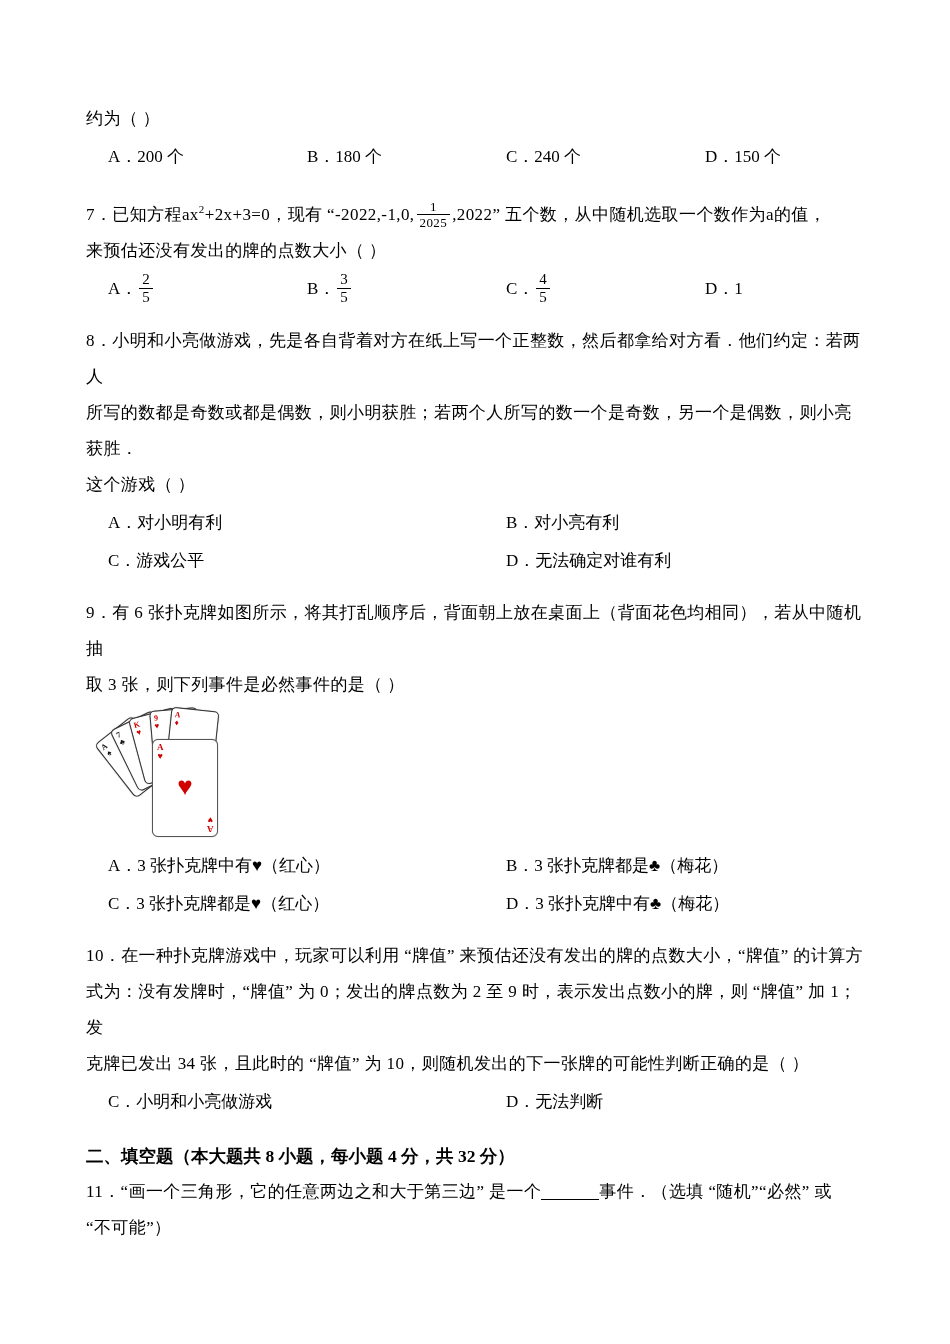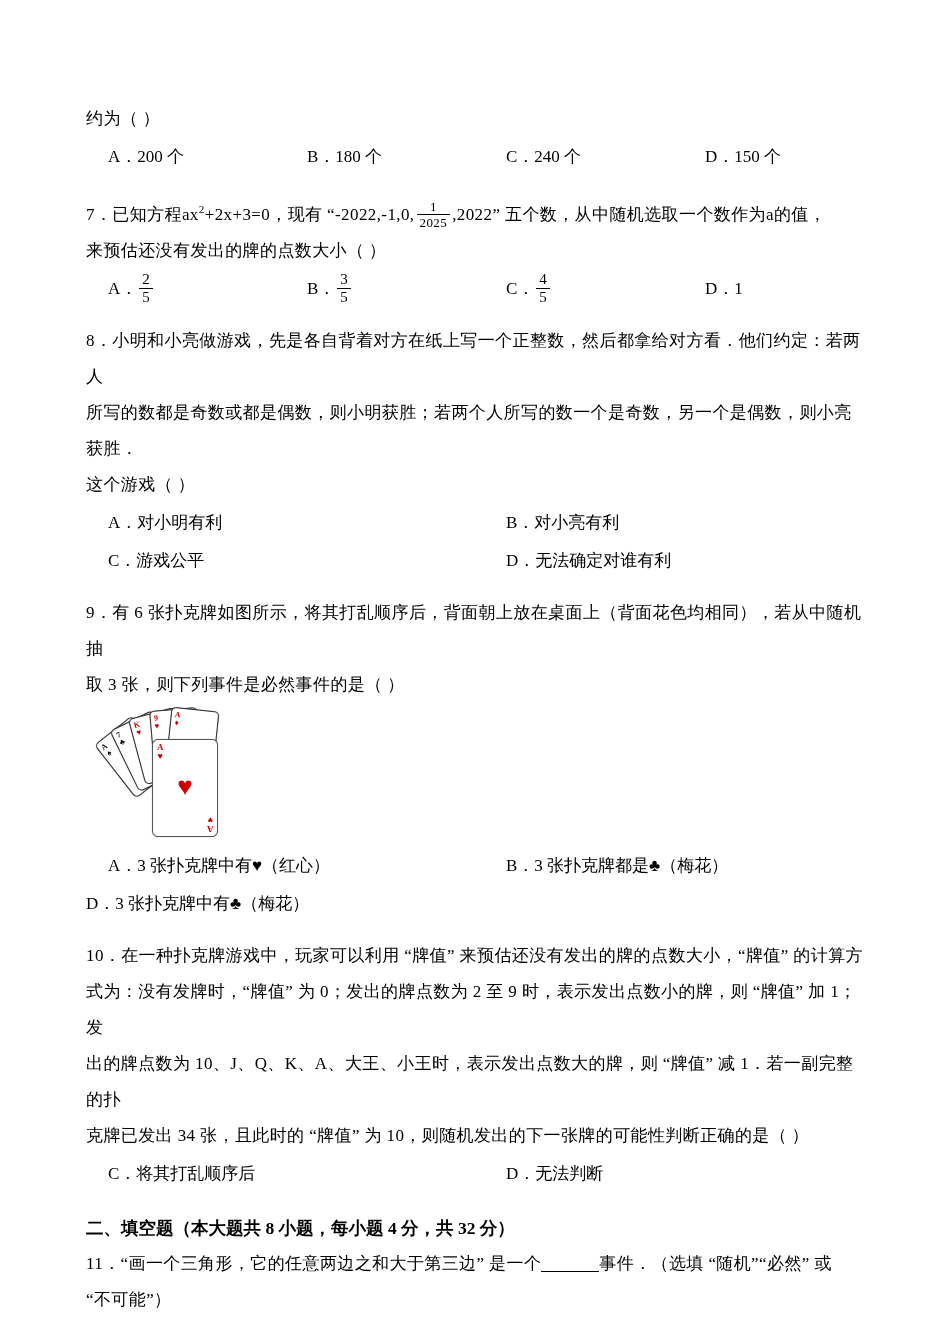--- a/index.html
+++ b/index.html
@@ -223,31 +223,31 @@
         <span class="big-heart">♥</span>
         <span class="corner-br">A<br>♥</span>
       </div>
     </div>
 
     <div class="opts opts2">
       <div class="opt opt-pad">A．3 张扑克牌中有♥（红心）</div>
       <div class="opt">B．3 张扑克牌都是♣（梅花）</div>
     </div>
     <div class="opts opts2">
+      <div class="opt opt-pad">C．3 张扑克牌都是♥（红心）</div>
       <div class="opt">D．3 张扑克牌中有♣（梅花）</div>
     </div>
 
     <div class="line q">
       <span>10．</span><span>在一种扑克牌游戏中，玩家可以利用 “牌值” 来预估还没有发出的牌的点数大小，“牌值” 的计算方</span>
     </div>
     <div class="line">式为：没有发牌时，“牌值” 为 0；发出的牌点数为 2 至 9 时，表示发出点数小的牌，则 “牌值” 加 1；发</div>
-    <div class="line">出的牌点数为 10、J、Q、K、A、大王、小王时，表示发出点数大的牌，则 “牌值” 减 1．若一副完整的扑</div>
     <div class="line">克牌已发出 34 张，且此时的 “牌值” 为 10，则随机发出的下一张牌的可能性判断正确的是（    ）</div>
     <div class="opts opts2">
-      <div class="opt opt-pad">C．将其打乱顺序后</div>
+      <div class="opt opt-pad">C．小明和小亮做游戏</div>
       <div class="opt">D．无法判断</div>
     </div>
 
     <div class="section-title">二、填空题（本大题共 8 小题，每小题 4 分，共 32 分）</div>
 
     <div class="line">
       <span>11．</span><span>“画一个三角形，它的任意两边之和大于第三边” 是一个</span><span class="blank" style="width:58px"></span><span>事件．（选填 “随机”“必然” 或</span>
     </div>
     <div class="line">“不可能”）</div>
 

